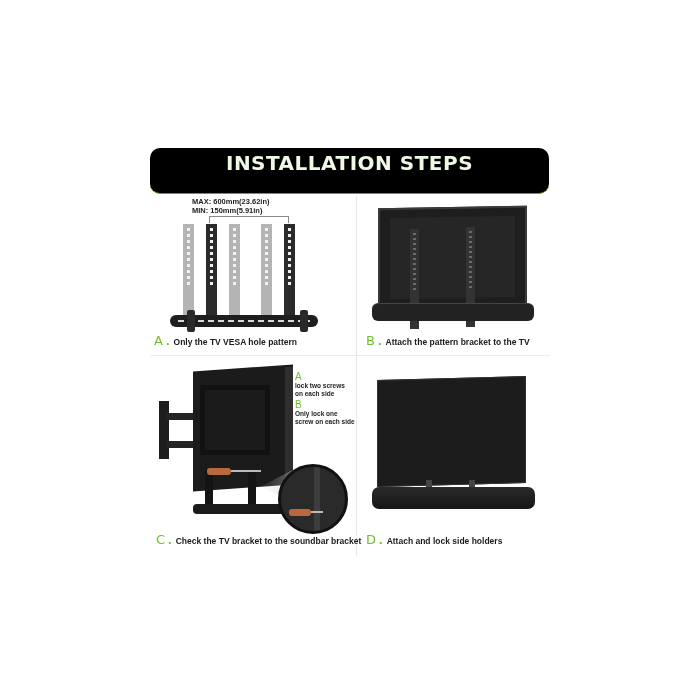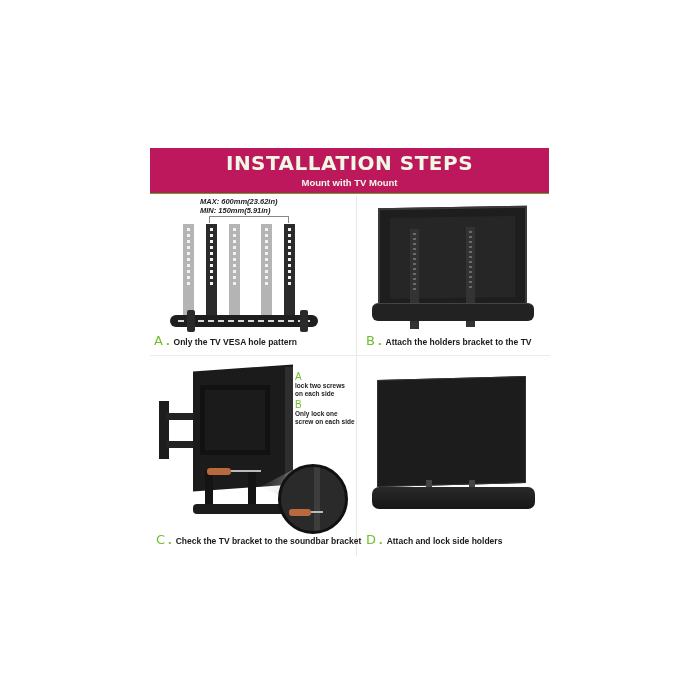--- a/index.html
+++ b/index.html
@@ -2,22 +2,22 @@
 <html><head>
   <meta charset="utf-8">
   <style>
     html, body { margin: 0; padding: 0; }
     body {
       width: 700px; height: 700px; background: #ffffff; position: relative; overflow: hidden;
       font-family: "Liberation Sans", "DejaVu Sans", sans-serif;
     }
     .banner {
       position: absolute; left: 150px; top: 148px; width: 399px; height: 45px;
-      background: #be185d; border-bottom: 1px solid #5ea626;
-      color: #ffffff; text-align: center;
+      background: #000000; border-bottom: 1px solid #5ea626;
+      color: #ffffff; text-align: center; border-radius: 10px;
     }
     .banner-title {
       position: absolute; left: 0; right: 0; top: 3px;
       font-family: "DejaVu Sans", sans-serif; font-weight: bold; font-size: 20px; letter-spacing: 0.5px;
       color: #eef8e4;
     }
     .banner-sub {
       position: absolute; left: 0; right: 0; top: 29px;
       font-size: 9.5px; font-weight: bold; color: #f1f9ea;
     }
@@ -26,21 +26,21 @@
 
     .caption {
       position: absolute; font-size: 8.5px; font-weight: bold; color: #1a1a1a; white-space: nowrap;
     }
     .caption .letter {
       font-family: "DejaVu Sans", sans-serif; font-weight: normal; font-size: 13px; color: #6fbf2c; margin-right: 3px;
     }
     .caption .dot { color: #6fbf2c; font-size: 13px; margin-right: 4px; }
 
     
-    .dims { position: absolute; left: 200px; top: 197px; font-size: 7.5px; font-weight: bold; color: #222; line-height: 9px; font-style: italic; }
+    .dims { position: absolute; left: 192px; top: 197px; font-size: 7.5px; font-weight: bold; color: #222; line-height: 9px; }
     .dim-bracket { position: absolute; left: 209px; top: 216px; width: 78px; height: 6px; border: 1px solid #888; border-bottom: none; }
     .strip { position: absolute; top: 224px; width: 11px; height: 92px; }
     .strip.grey { background: #b4b4b4; }
     .strip.dark { background: #2b2b2b; }
     .strip::after {
       content: ""; position: absolute; left: 4px; top: 4px; width: 3px; height: 60px;
       background: repeating-linear-gradient(to bottom, #f2f2f2 0 3px, transparent 3px 6px);
     }
     .bar-a {
       position: absolute; left: 170px; top: 315px; width: 148px; height: 12px;
@@ -100,21 +100,20 @@
     .sb-d {
       position: absolute; left: 372px; top: 487px; width: 163px; height: 22px;
       background: linear-gradient(#2a2a2a, #161616); border-radius: 7px;
     }
   </style>
 </head>
 <body>
 
 <div class="banner">
   <div class="banner-title">INSTALLATION STEPS</div>
-  <div class="banner-sub">Mount with TV Mount</div>
 </div>
 
 <div class="vdiv"></div>
 <div class="hdiv"></div>
 
 <div>
   <div class="dims">
     <div>MAX: 600mm(23.62in)</div>
     <div>MIN: 150mm(5.91in)</div>
   </div>
@@ -131,21 +130,21 @@
     <span class="letter">A</span><span class="dot">.</span><span>Only the TV VESA hole pattern</span>
   </div>
 </div>
 
 <div>
   <div class="tv-b"></div>
   <div class="vbar-b" style="left:410px"></div>
   <div class="vbar-b" style="left:466px; top:227px"></div>
   <div class="sb-b"></div>
   <div class="caption" style="left:366px; top:333px">
-    <span class="letter">B</span><span class="dot">.</span><span>Attach the holders bracket to the TV</span>
+    <span class="letter">B</span><span class="dot">.</span><span>Attach the pattern bracket to the TV</span>
   </div>
 </div>
 
 <div>
   <div class="wallplate"></div>
   <div class="arm" style="left:166px; top:413px; width:40px"></div>
   <div class="arm" style="left:166px; top:441px; width:40px"></div>
   <div class="tv-c"></div>
   <div class="tv-c-edge"></div>
   <div class="mountframe"></div>

